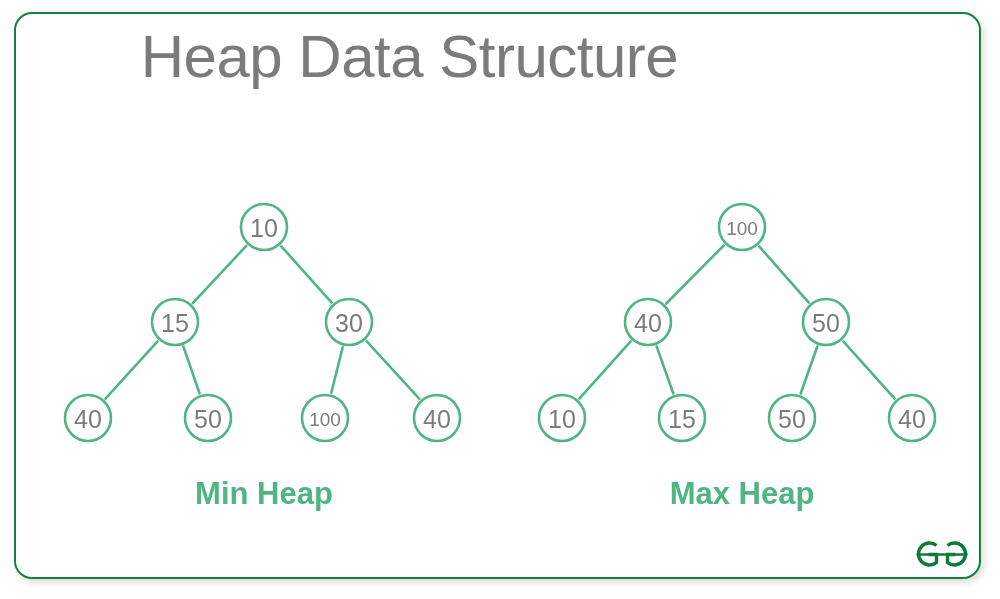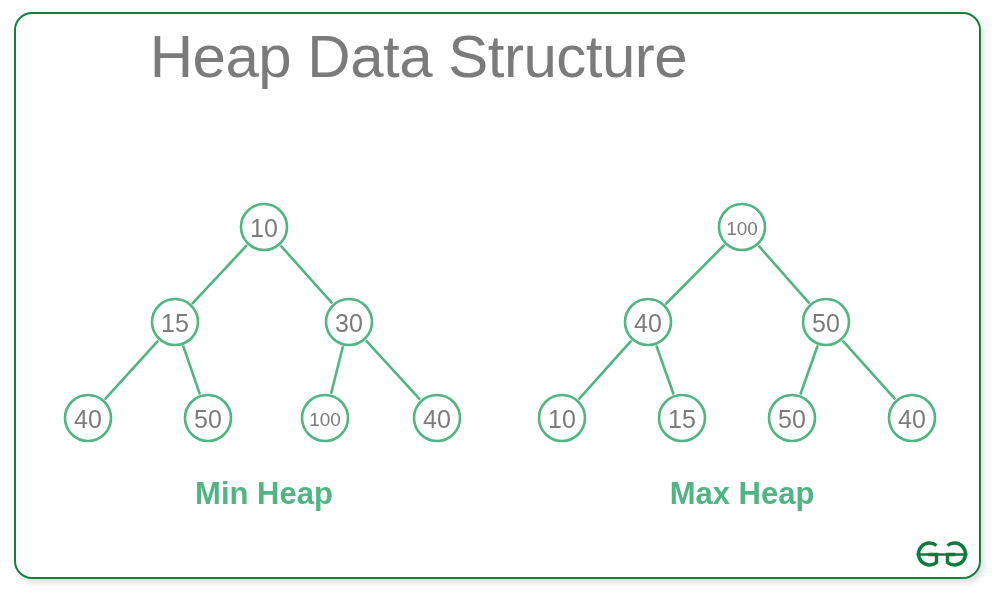--- a/index.html
+++ b/index.html
@@ -25,21 +25,21 @@
     width: 967px;
     height: 567px;
     border: 2px solid #128140;
     border-radius: 18px;
     background: #ffffff;
     box-shadow: 3px 4px 6px rgba(0,0,0,0.13);
     box-sizing: border-box;
   }
   #title {
     position: absolute;
-    left: 17px;
+    left: 8px;
     top: 22px;
     width: 803px;
     text-align: center;
     font-size: 60px;
     font-weight: 400;
     color: #7b7b7b;
     letter-spacing: -0.5px;
     white-space: nowrap;
   }
   .tree-svg {

